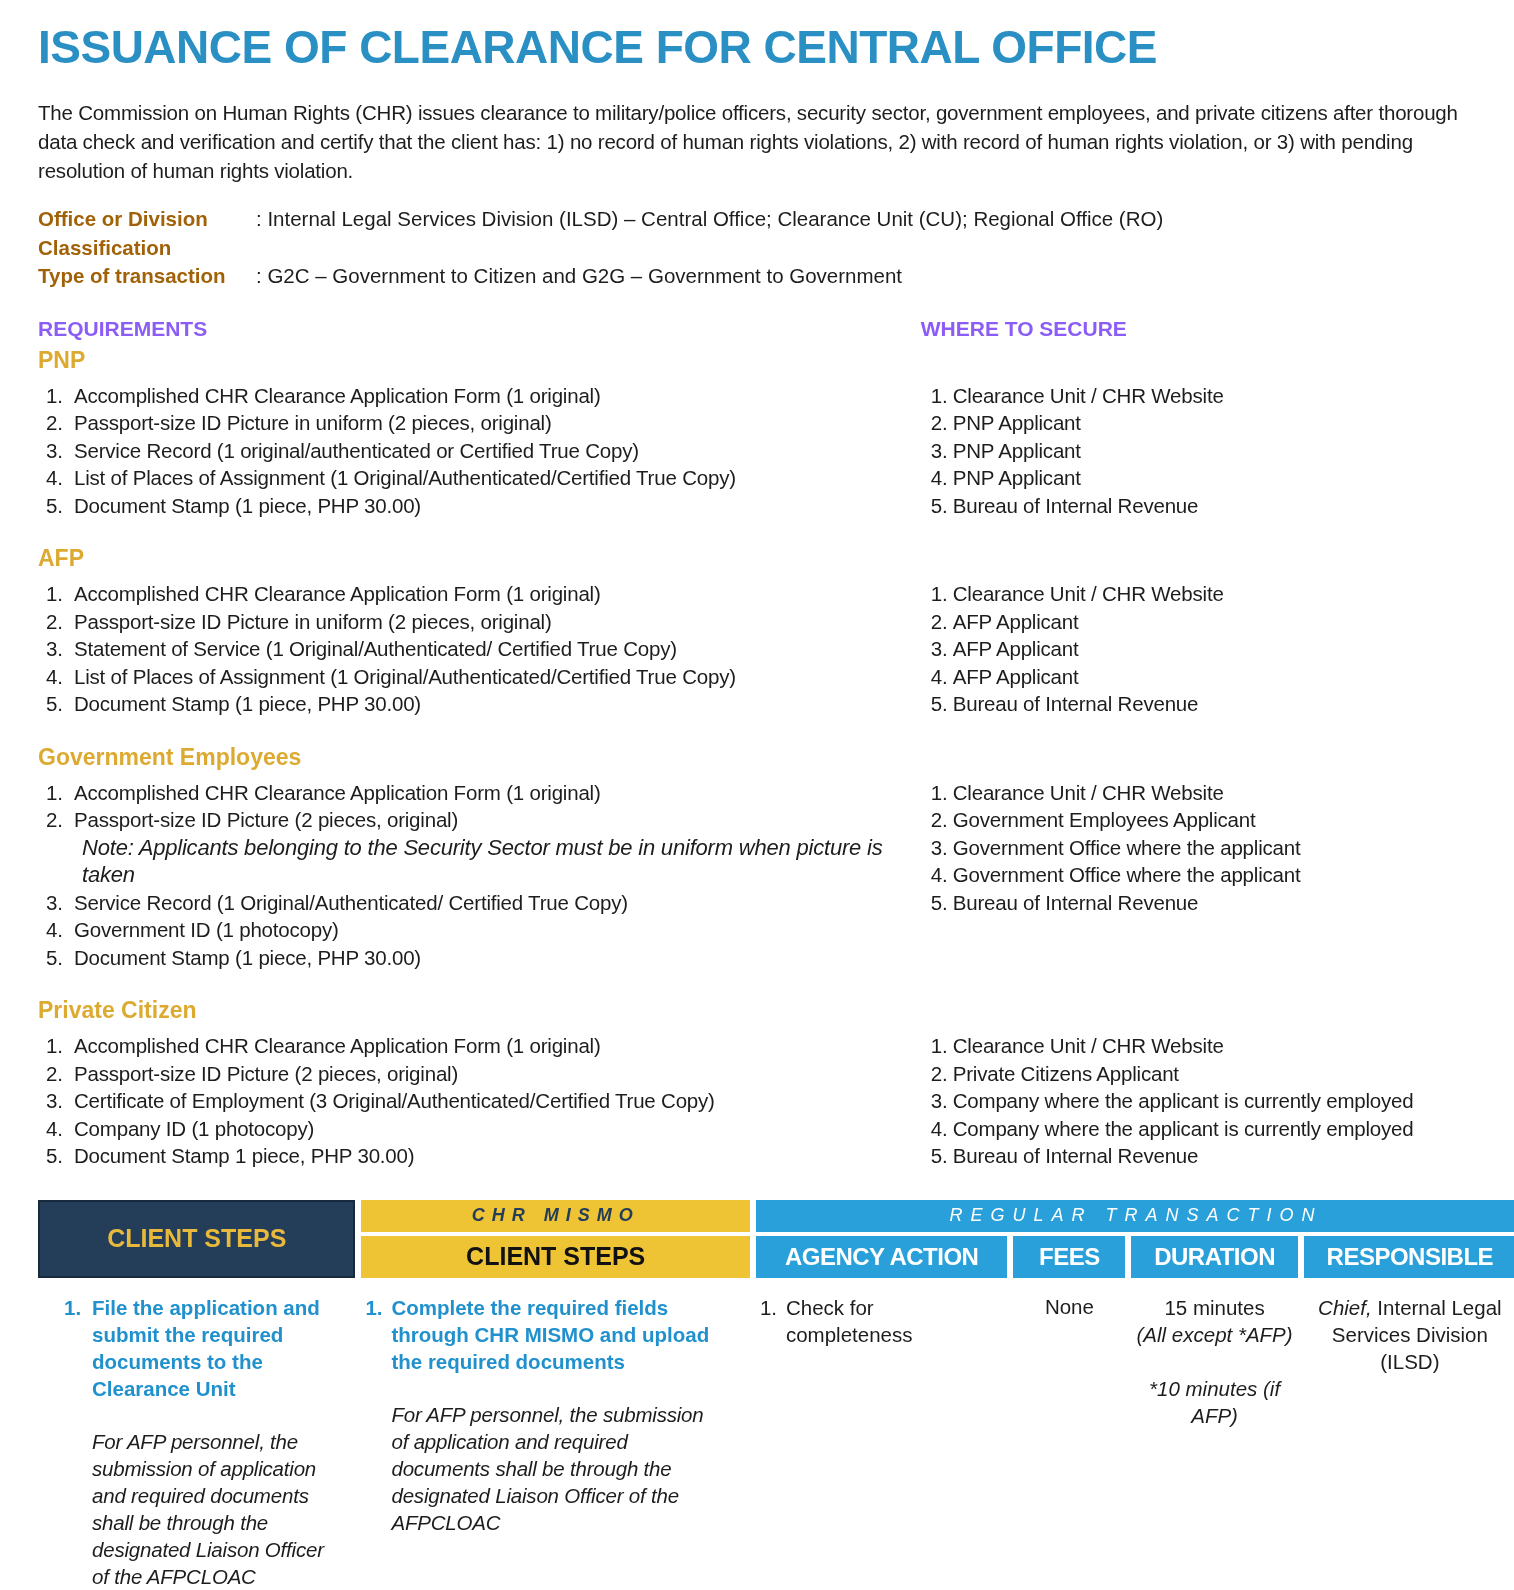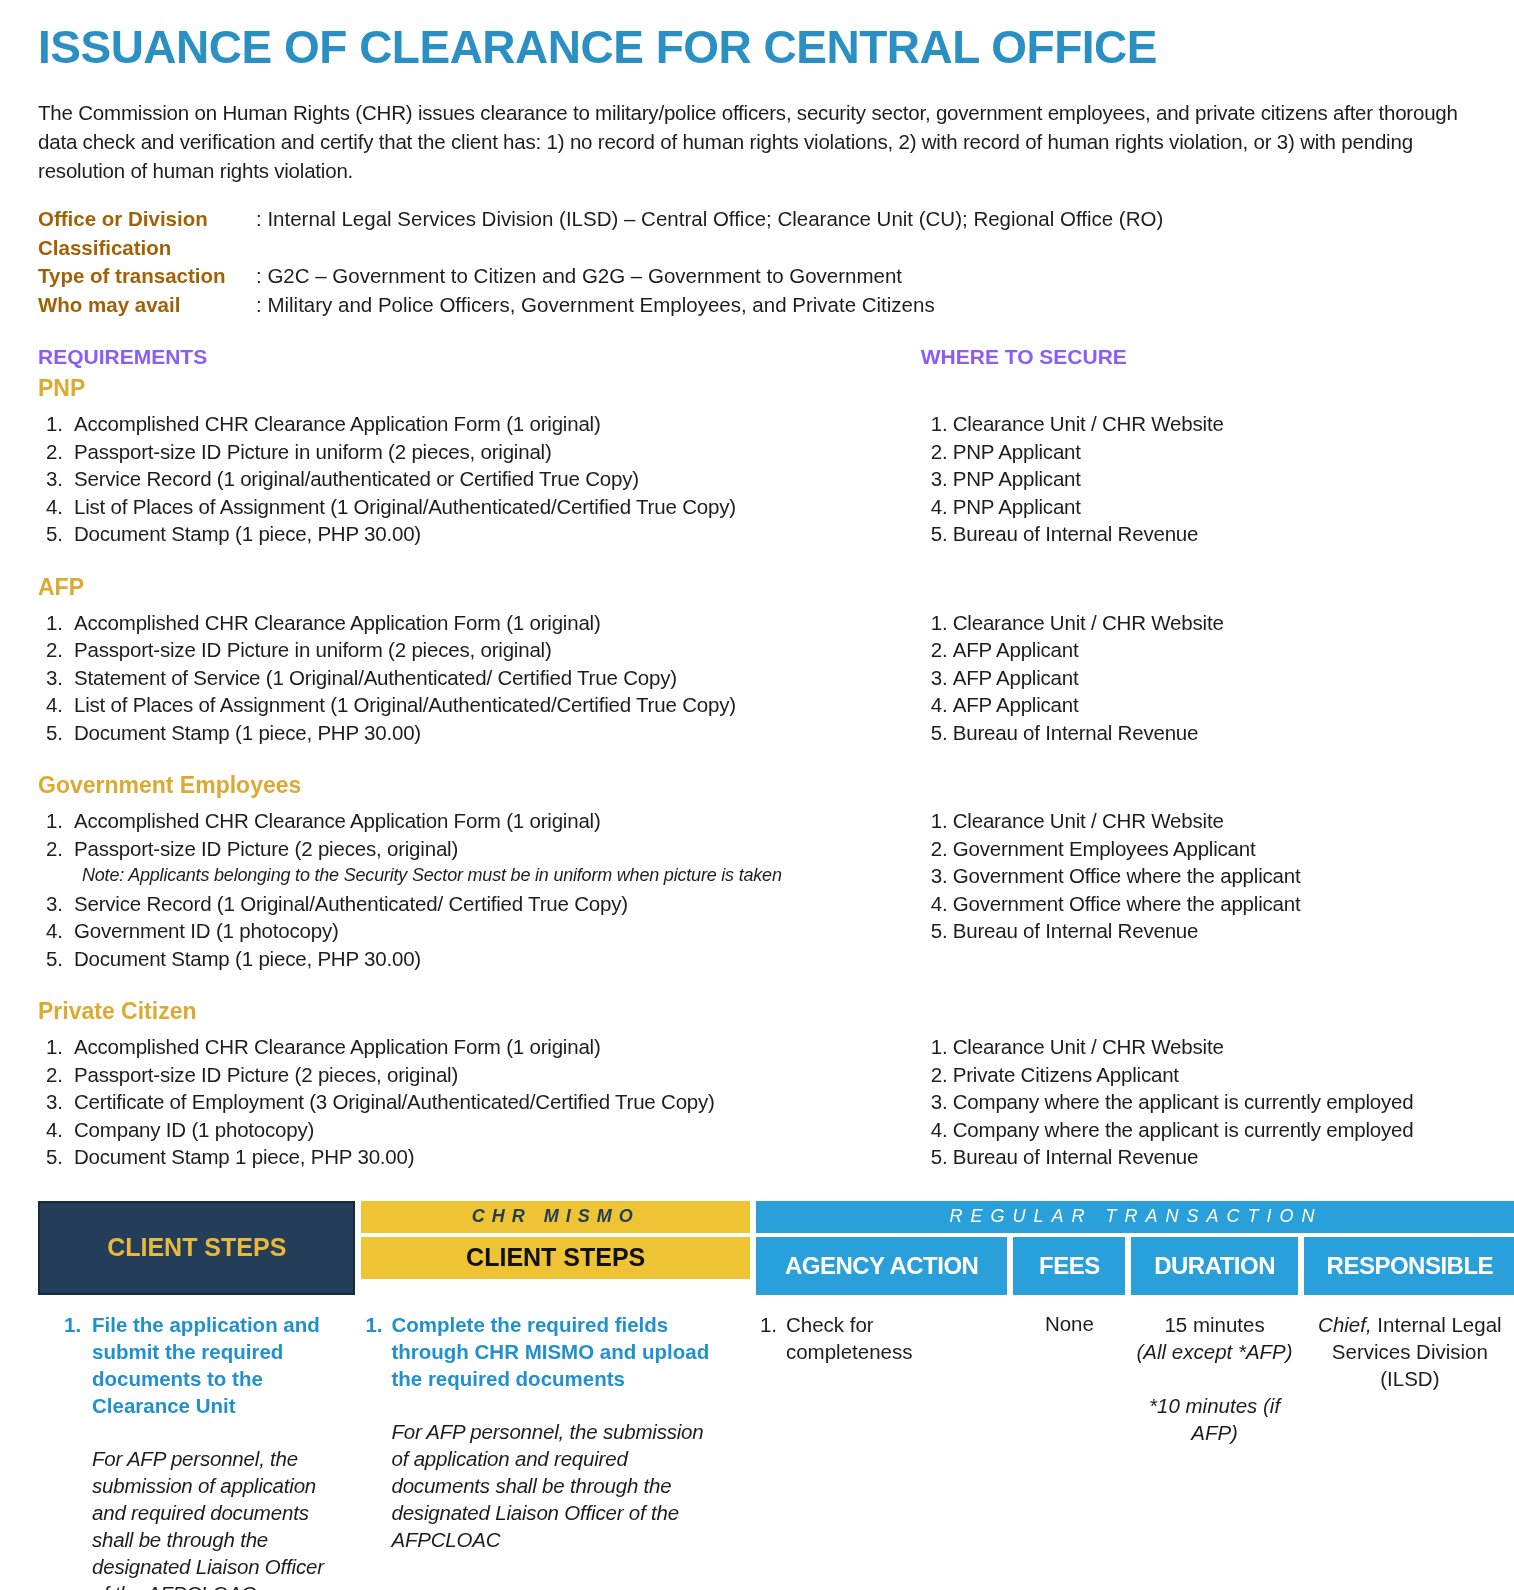--- a/index.html
+++ b/index.html
@@ -31,21 +31,21 @@
 
   .section { margin-bottom:8px; }
   .section-heading {
     color:#dcaa31; font-weight:bold; font-size:23px;
     margin-top:26px; margin-bottom:8px;
   }
   .req-list, .secure-list { list-style:none; }
   .req-item, .secure-item { display:flex; font-size:20.5px; line-height:27.5px; letter-spacing:-0.2px; }
   .req-item .num { flex:0 0 36px; text-align:left; padding-left:8px; }
   .secure-item .num { flex:0 0 32px; text-align:left; padding-left:10px; }
-  .item-note { font-style:italic; padding-left:44px; font-size:18px; line-height:27.5px; letter-spacing:-0.2px; }
+  .item-note { font-style:italic; padding-left:44px; font-size:22px; line-height:27.5px; letter-spacing:-0.2px; }
 
   
   .steps-table { margin-top:30px; width:1478px; }
   .t-grid { display:grid; grid-template-columns:317fr 388fr 251fr 112fr 166fr 212fr; column-gap:6px; }
   .t-head { row-gap:4px; }
   .cell-navy {
     grid-row:1 / span 2; background:#243e59; border:2px solid #16293d;
     color:#e8b93b; font-weight:bold; font-size:25px; text-align:center;
     display:flex; flex-direction:column; justify-content:center; line-height:29px;
   }
@@ -58,21 +58,21 @@
     background:#eec434; color:#111111; font-weight:bold; font-size:25px;
     text-align:center; display:flex; align-items:center; justify-content:center; height:42px;
   }
   .cell-blue-span {
     grid-column:3 / span 4; background:#2aa0da; color:#ffffff; font-style:italic;
     font-size:18px; letter-spacing:8px; text-align:center;
     display:flex; align-items:center; justify-content:center; height:32px;
   }
   .cell-blue {
     background:#2aa0da; color:#ffffff; font-weight:bold; font-size:24px;
-    text-align:center; display:flex; align-items:center; justify-content:center; height:58px;
+    text-align:center; display:flex; align-items:center; justify-content:center; height:42px;
     letter-spacing:-0.5px;
   }
   .t-body { margin-top:16px; }
   .step-cell { font-size:20.5px; line-height:27px; }
   .step-num-row { display:flex; }
   .step-num-row .num { flex:0 0 30px; padding-left:4px; }
   .step-blue { color:#2191cd; font-weight:bold; }
   .cell1 .step-num-row .num { padding-left:26px; flex-basis:54px; }
   .cell1 .step-text { max-width:232px; }
   .cell2 .step-text { max-width:352px; }
@@ -103,24 +103,20 @@
       <span class="info-label">Office or Division</span>
       <span class="info-value">: Internal Legal Services Division (ILSD) – Central Office; Clearance Unit (CU); Regional Office (RO)</span>
     </div>
     <div class="info-row">
       <span class="info-label">Classification</span>
     </div>
     <div class="info-row">
       <span class="info-label">Type of transaction</span>
       <span class="info-value">: G2C – Government to Citizen and G2G – Government to Government</span>
     </div>
-    <div class="info-row">
-      <span class="info-label">Who may avail</span>
-      <span class="info-value">: Military and Police Officers, Government Employees, and Private Citizens</span>
-    </div>
   </div>
 
   <div class="col-grid col-headers">
     <div class="col-header">REQUIREMENTS</div>
     <div class="col-header">WHERE TO SECURE</div>
   </div>
 
   <div class="section">
     <div class="section-heading" style="margin-top:0;">PNP</div>
     <div class="col-grid">

